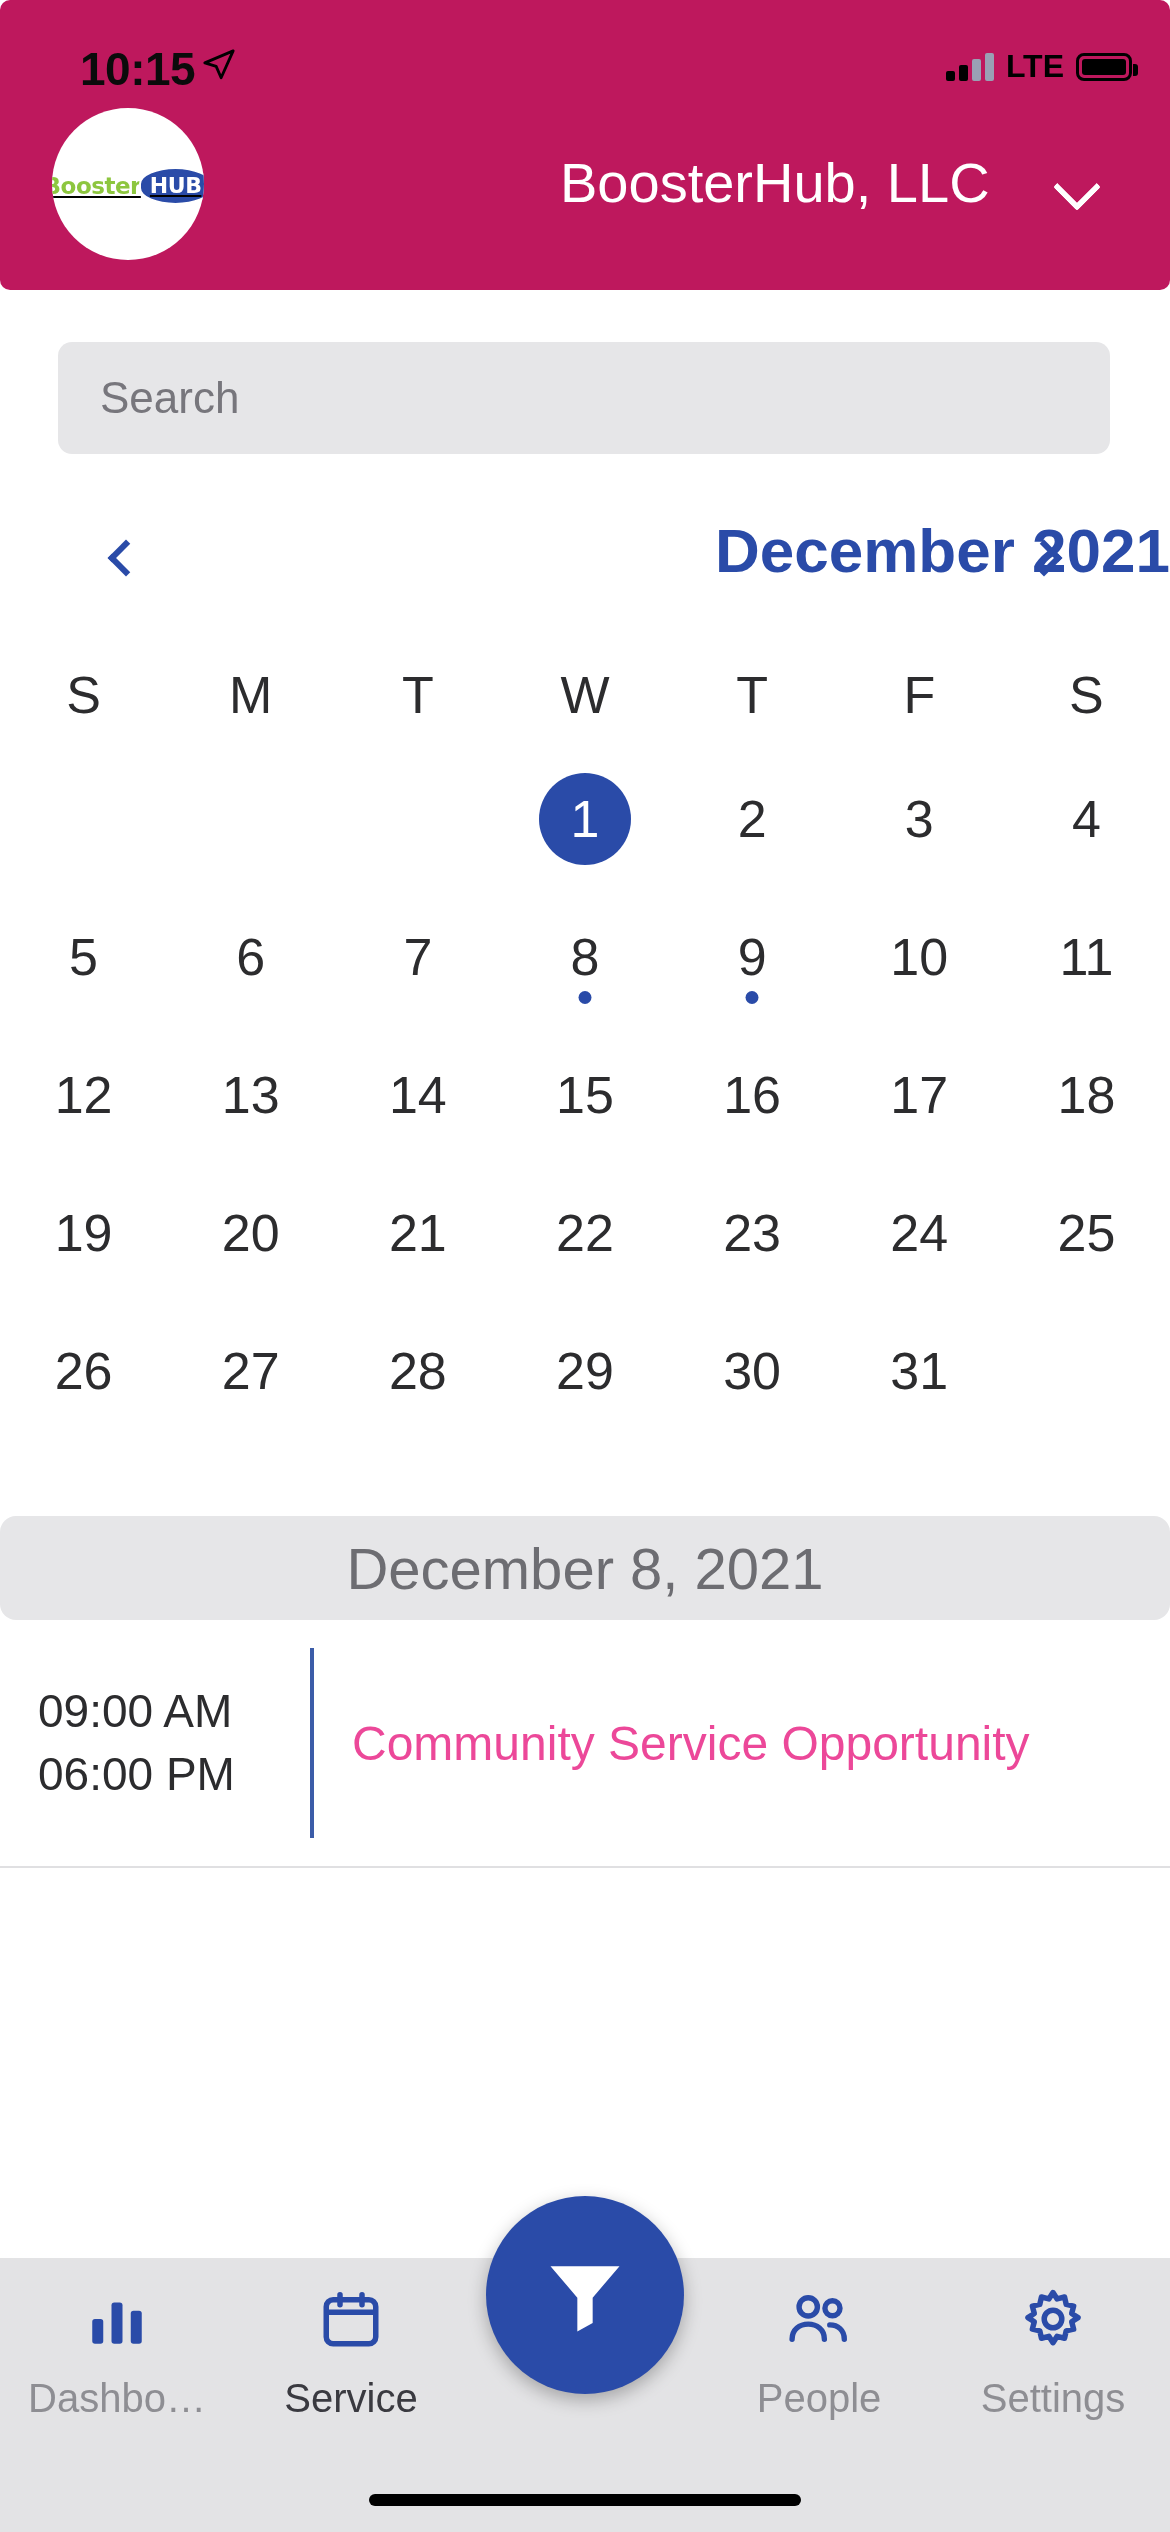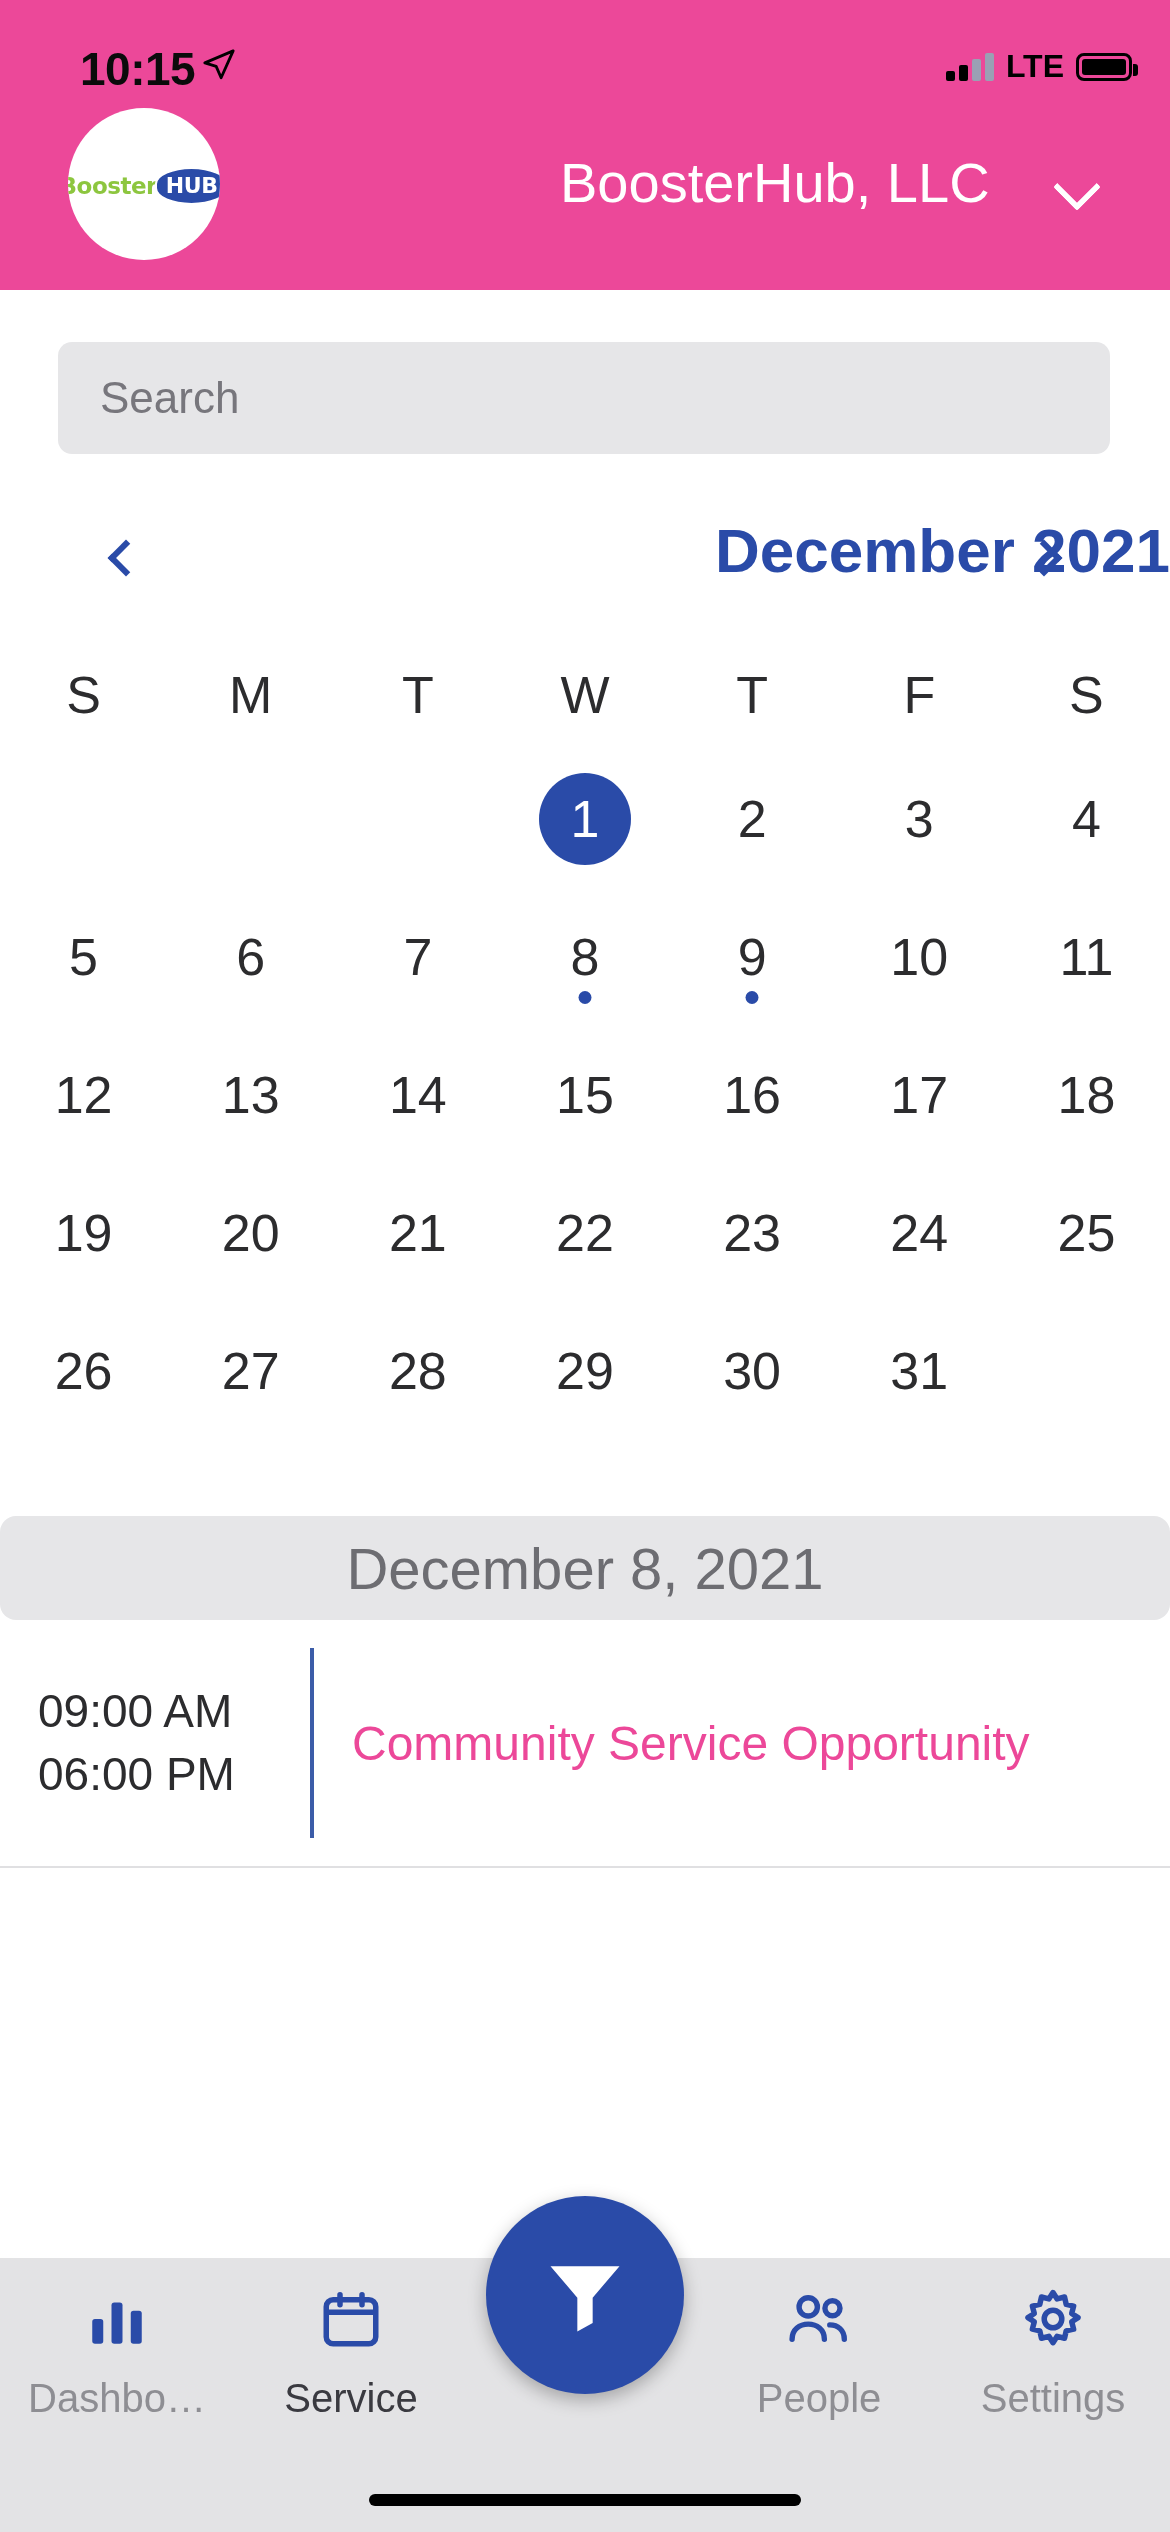--- a/index.html
+++ b/index.html
@@ -7,21 +7,22 @@
     width:1170px; height:2532px;
     font-family:"Liberation Sans", sans-serif;
     background:#ffffff;
     overflow:hidden;
   }
   #app { position:relative; width:1170px; height:2532px; background:#fff; }
 
   
   .header {
     position:absolute; top:0; left:0; width:1170px; height:290px;
-    background:#ec4899;
+    background:#be185d;
+    border-radius:10px;
   }
   .statusbar {
     position:absolute; top:0; left:0; width:1170px; height:96px;
   }
   .sb-time {
     position:absolute; left:80px; top:42px;
     font-size:46px; font-weight:600; color:#0b0b0b;
     letter-spacing:-0.5px;
   }
   .sb-loc { position:absolute; left:202px; top:48px; }
@@ -40,25 +41,26 @@
     position:relative; width:56px; height:28px;
     border:3px solid #000; border-radius:8px; padding:3px;
   }
   .batt:after{
     content:""; position:absolute; right:-9px; top:8px;
     width:5px; height:12px; background:#000; border-radius:0 3px 3px 0;
   }
   .batt span{ display:block; width:100%; height:100%; background:#000; border-radius:3px; }
 
   .logo-circle {
-    position:absolute; left:68px; top:108px;
+    position:absolute; left:52px; top:108px;
     width:152px; height:152px; border-radius:50%;
     background:#ffffff;
     display:flex; align-items:center; justify-content:center;
     overflow:hidden;
+    text-decoration:underline;
   }
   .logo-wordmark {
     display:flex; align-items:center; transform:translateY(2px);
   }
   .logo-booster {
     font-family:"DejaVu Sans", sans-serif;
     font-size:23px; font-weight:700; color:#8DC63F;
     letter-spacing:-0.5px;
   }
   .logo-hub {

